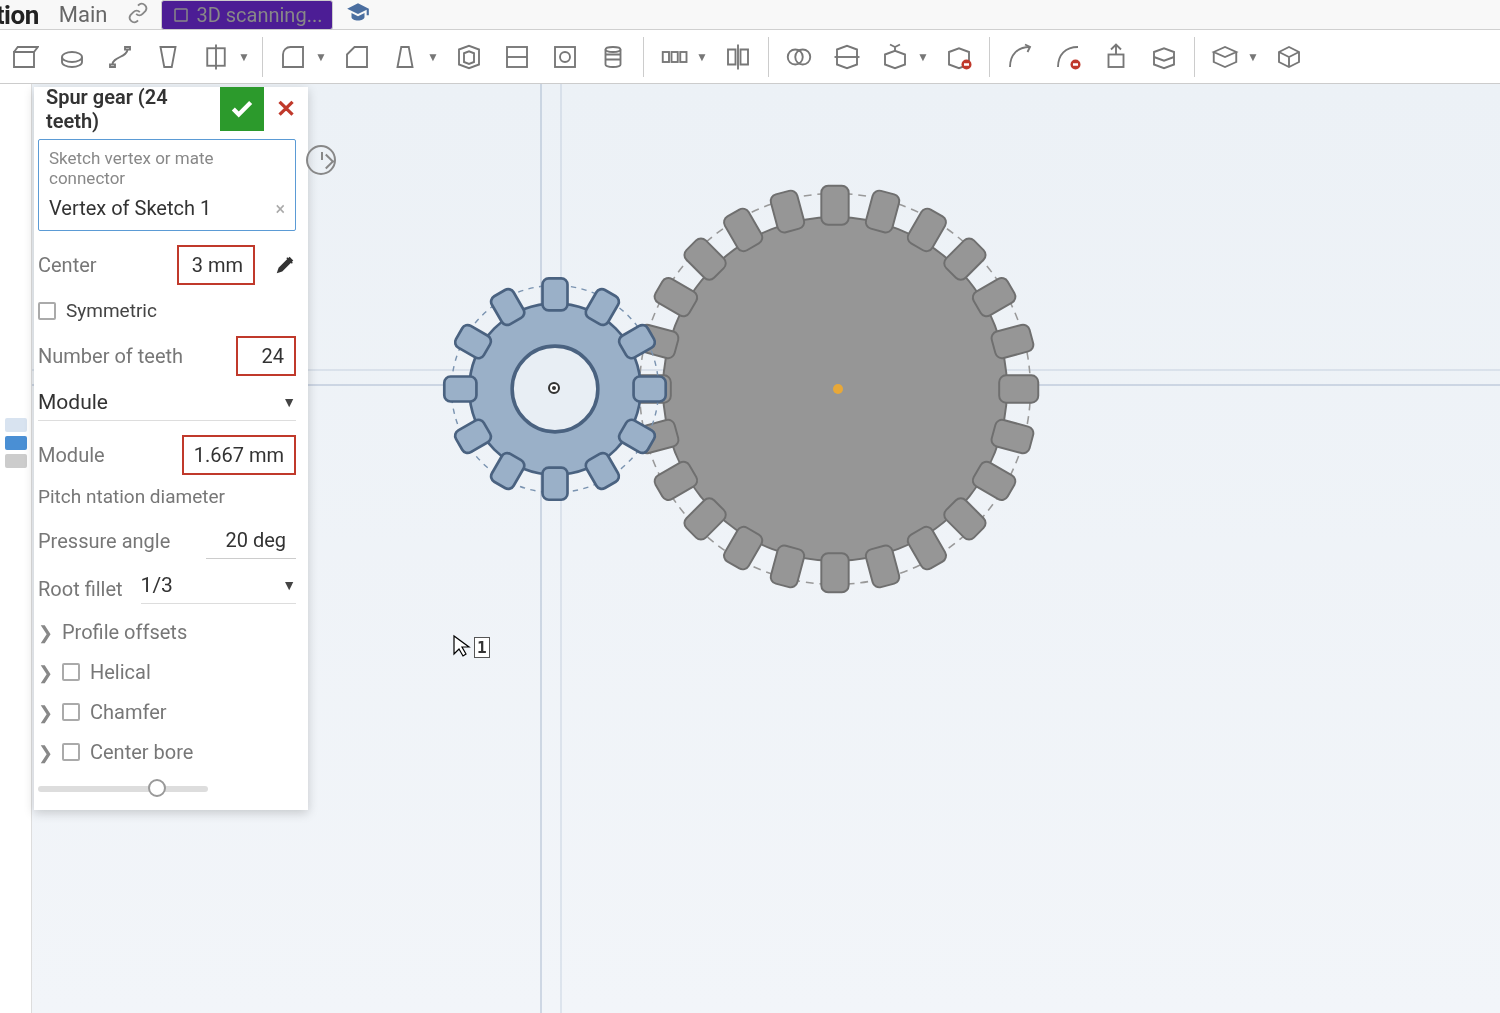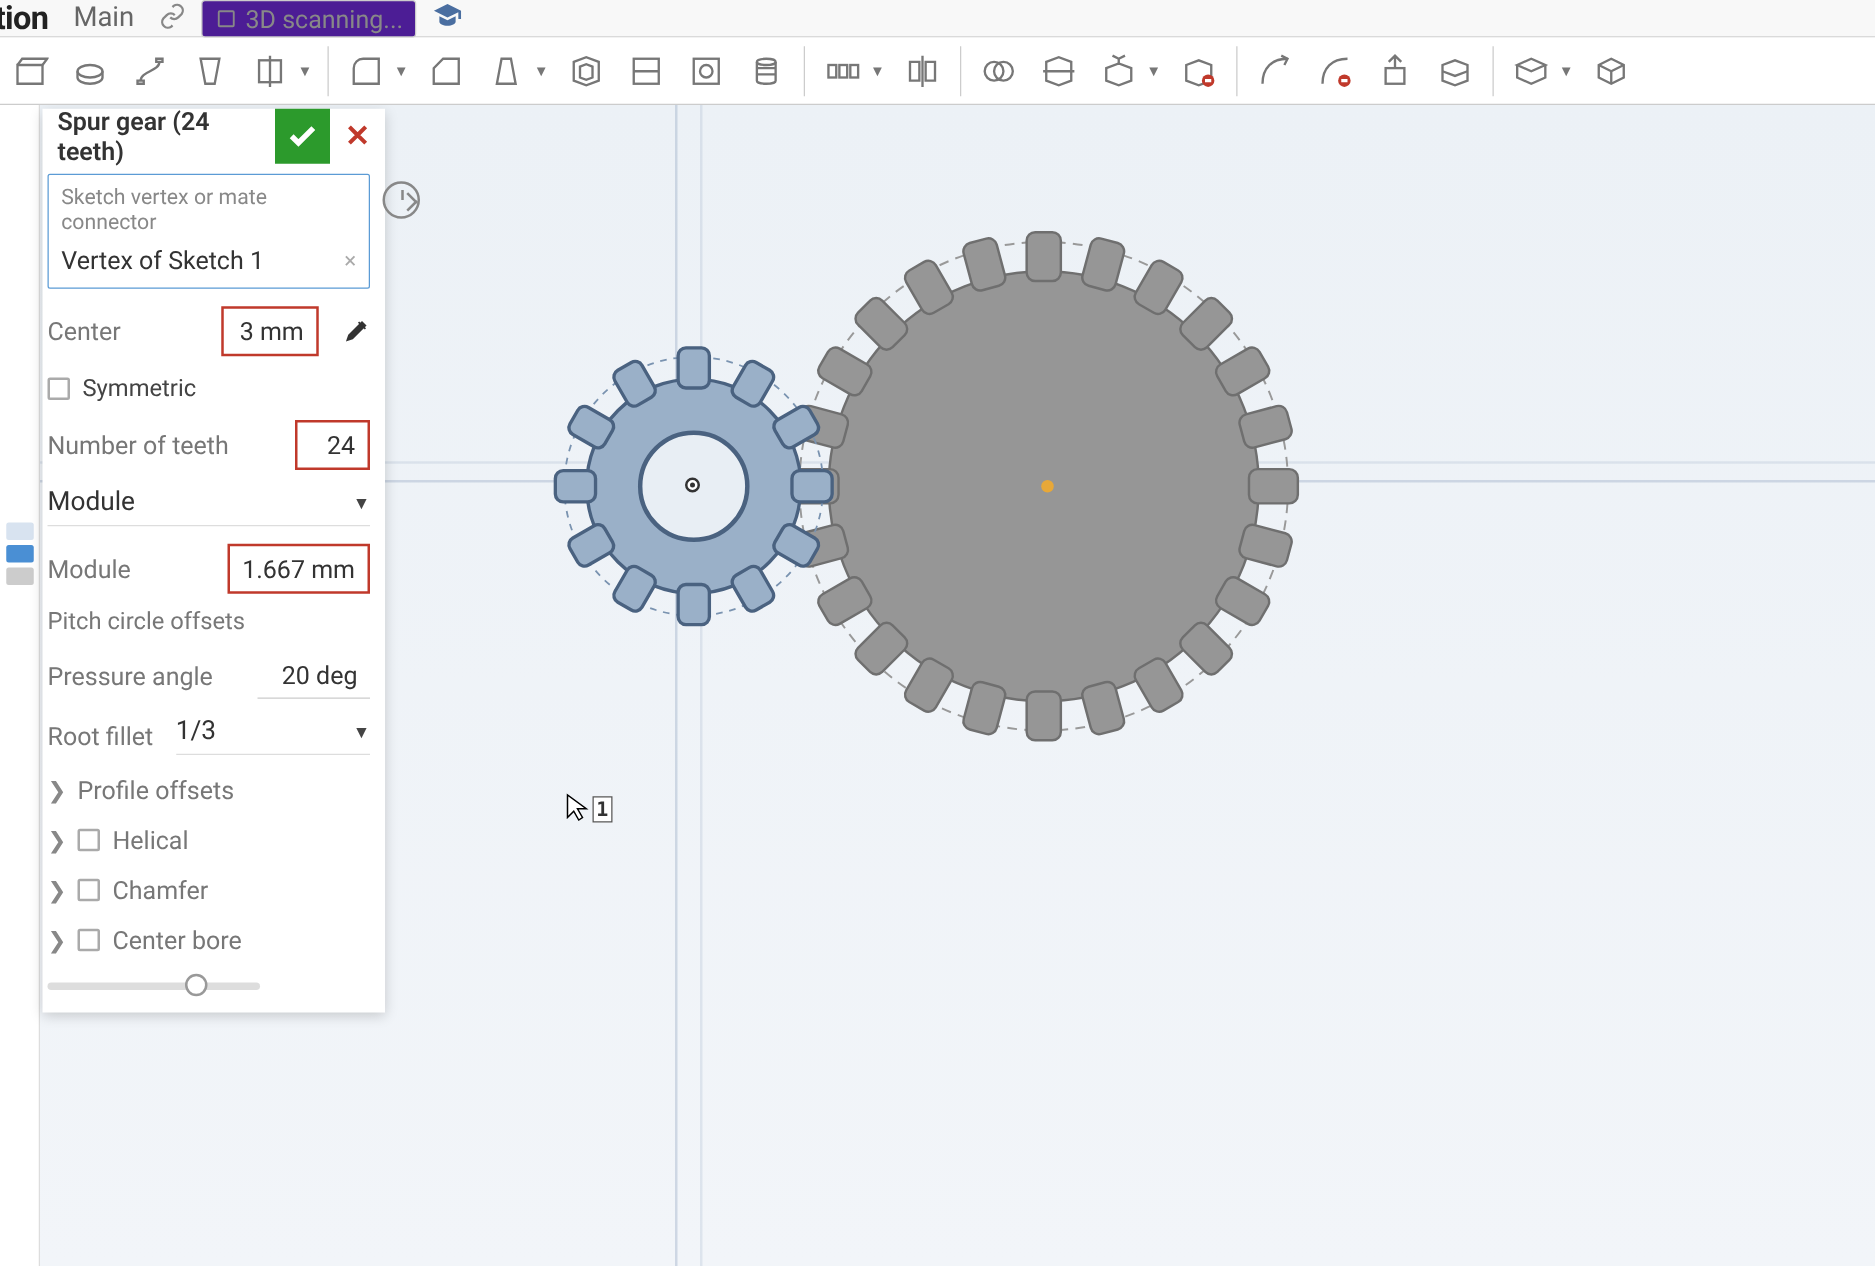--- a/index.html
+++ b/index.html
@@ -572,21 +572,21 @@
         <span>Module</span>
         <span class="dd-caret">▼</span>
       </div>
 
       <div class="row">
         <span class="row-label">Module</span>
         <div class="val-box red" style="min-width:110px">1.667 mm</div>
       </div>
 
       <div class="row" style="margin-top:10px">
-        <span class="row-label" style="font-size:19px">Pitch circle offsets</span>
+        <span class="row-label" style="font-size:19px">Pitch ntation diameter</span>
       </div>
 
       <div class="row">
         <span class="row-label">Pressure angle</span>
         <div class="val-box" style="border:none;border-bottom:1px solid #ccc">20 deg</div>
       </div>
 
       <div class="row">
         <span class="row-label">Root fillet</span>
         <div class="dropdown-row" style="flex:1; margin-top:0; margin-left:10px;">

